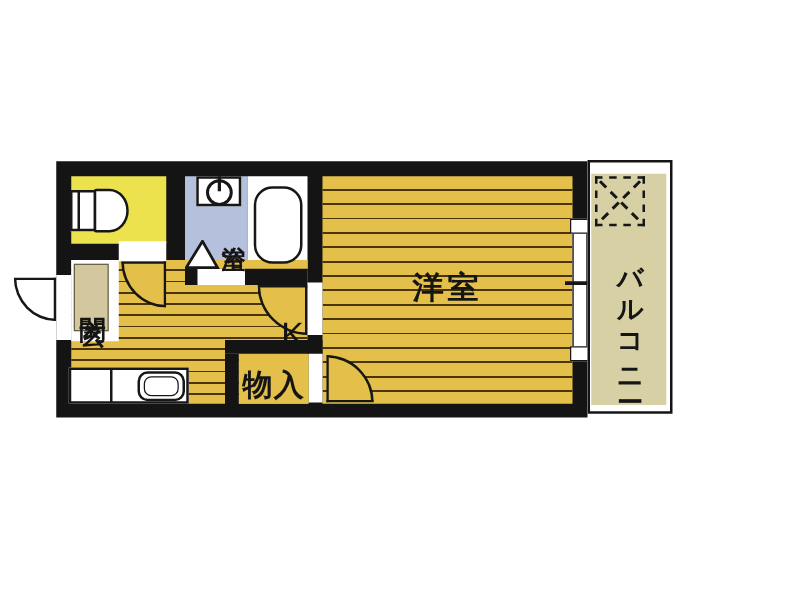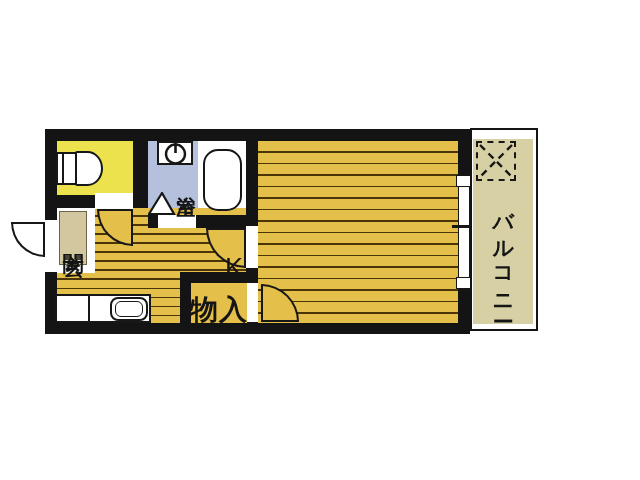--- a/index.html
+++ b/index.html
@@ -26,21 +26,21 @@
   .disc.bl{border-bottom-left-radius:100% 100%;}
   .disc.tr{border-top-right-radius:100% 100%;}
   .disc.white{background:#fff;}
   
   .lbl{display:flex;align-items:center;justify-content:center;
        color:#151515;line-height:1.25;white-space:nowrap;}
   .vert{writing-mode:vertical-rl;text-orientation:mixed;}
   .lbl-genkan{font-size:21px;font-weight:700;}
   .lbl-bath{font-size:19px;font-weight:600;}
   .lbl-k{font-size:27px;font-weight:500;}
-  .lbl-mono{font-size:28px;font-weight:700;letter-spacing:1px;}
+  .lbl-mono{font-size:24px;font-weight:700;letter-spacing:1px;}
   .lbl-west{font-size:25px;font-weight:600;letter-spacing:3px;}
   .lbl-balcony{font-size:21px;font-weight:600;letter-spacing:4px;}
   .hatch{border:2px dashed #171717;}
   svg{display:block;}
 </style>
 </head>
 <body>
 
 <div class="stage">
 
@@ -95,20 +95,23 @@
   <div class="abs outlined" style="left:110px;top:297px;width:38px;height:24px;border-radius:8px">
     <div style="position:absolute;left:3px;top:2px;right:3px;bottom:2px;border:1.6px solid #171717;border-radius:6px"></div>
   </div>
 
   <div class="abs lbl lbl-k" style="left:216px;top:253px;width:36px;height:32px">
     <span>K</span>
   </div>
   <div class="abs lbl lbl-mono" style="left:190px;top:297px;width:58px;height:24px">
     <span>物入</span>
   </div>
+  <div class="abs lbl lbl-west" style="left:316px;top:217px;width:84px;height:28px">
+    <span>洋室</span>
+  </div>
 
   <div class="abs" style="left:458px;top:180px;width:12px;height:104px;background:#fff;border:1.5px solid #171717"></div>
   <div class="abs outlined" style="left:456px;top:175px;width:16px;height:12px;border-width:1.5px"></div>
   <div class="abs outlined" style="left:456px;top:277px;width:16px;height:12px;border-width:1.5px"></div>
   <div class="abs" style="left:452px;top:225px;width:26px;height:2.5px;background:#171717"></div>
 
   <div class="abs balcony-outer" style="left:470px;top:128px;width:68px;height:203px"></div>
   <div class="abs balcony-floor" style="left:473px;top:139px;width:60px;height:185px"></div>
   <div class="abs hatch" style="left:476px;top:141px;width:40px;height:40px">
     <svg width="36" height="36" viewBox="0 0 36 36">

